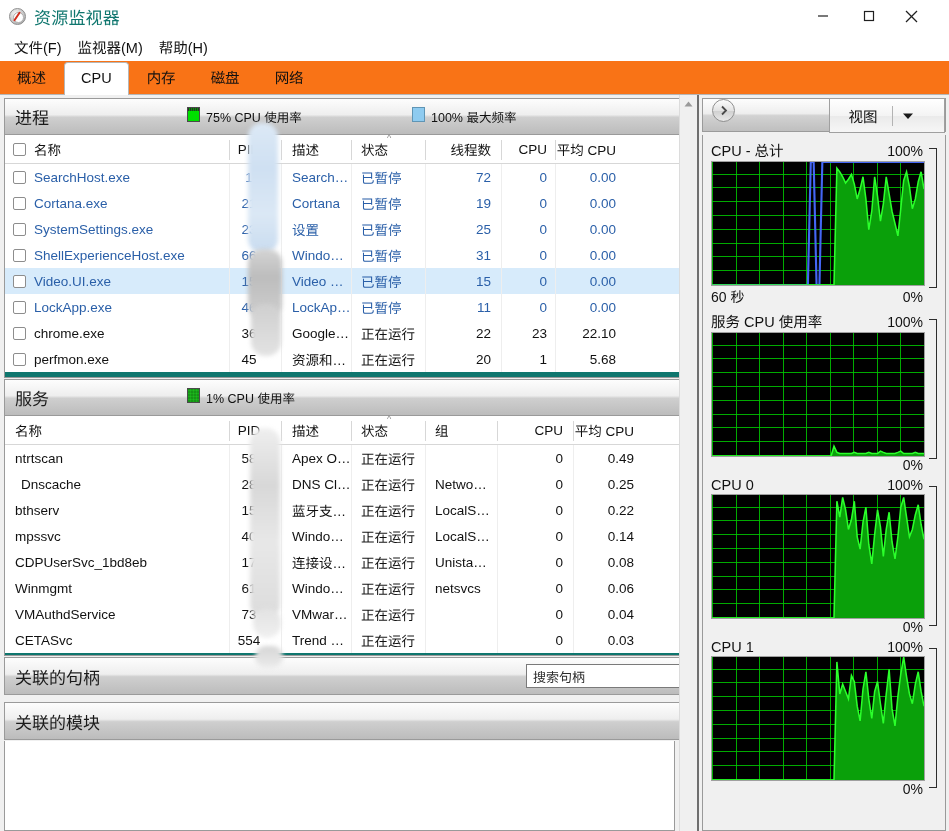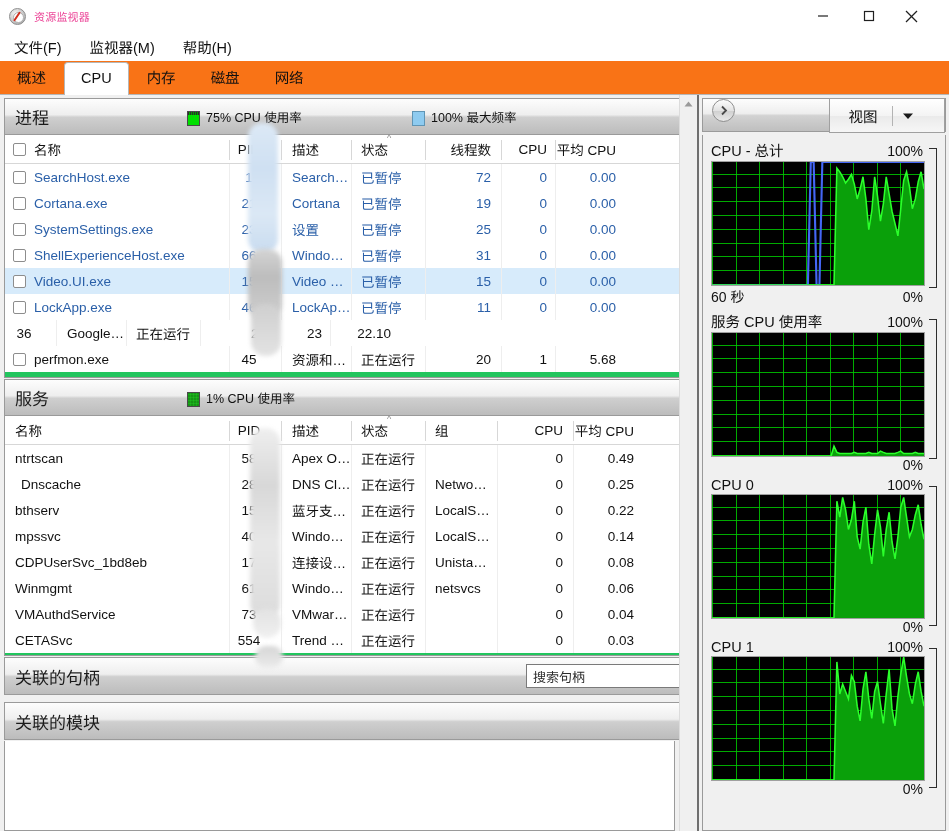--- a/index.html
+++ b/index.html
@@ -29,38 +29,38 @@
     content: ""; position: absolute; left: 3px; top: 3px;
     width: 9px; height: 9px; border-radius: 50%;
     background: #ffffff;
     border: 1px solid #b0b0b0;
   }
   #app-icon::before {
     content: ""; position: absolute; left: 6px; top: 2px;
     width: 2px; height: 11px; background: #d03020;
     transform: rotate(34deg); z-index: 2; border-radius: 1px;
   }
-  #app-title { font-size: 11px; color: #ec4899; letter-spacing: .2px; }
+  #app-title { font-size: 17px; color: #0f766e; letter-spacing: .2px; }
 
   .winbtn {
     position: absolute; top: 0; height: 32px; width: 46px;
     display: flex; align-items: center; justify-content: center;
     color: #202020;
   }
   #btn-min { right: 103px; }
   #btn-max { right: 57px; }
   #btn-close { right: 6px; width: 46px; justify-content: flex-start; padding-left: 8px; overflow: hidden;}
 
   
   #menubar {
     position: absolute; left: 0; top: 32px; width: 949px; height: 29px;
     background: #ffffff; display: flex; align-items: center;
   }
   .menuitem {
-    font-size: 14.5px; color: #111; padding: 3px 8px; margin-left: 12px;
+    font-size: 14.5px; color: #111; padding: 3px 8px; margin-left: 0;
   }
   .menuitem:first-child { margin-left: 6px; }
 
   
   #tabstrip {
     position: absolute; left: 0; top: 61px; width: 949px; height: 34px;
     background: #f97316;
     border-bottom: 1px solid #b6b6b6;
     display: flex; align-items: flex-end;
   }
@@ -100,30 +100,30 @@
   }
   .divider-vert {
     position: absolute; left: 697px; top: 0; width: 2px; height: 736px;
     background: #6f6f6f;
   }
 
   
   .panel {
     position: absolute; left: 4px; width: 781px;
     border: 1px solid #9a9a9a;
-    background: #22c55e;
+    background: #0f766e;
   }
   .panel-header {
     height: 36px; width: 100%;
     background: linear-gradient(to bottom, #fdfdfd 0%, #eeeeee 45%, #cfcfcf 52%, #bcbcbc 100%);
     border-bottom: 1px solid #9a9a9a;
     display: flex; align-items: center; position: relative;
   }
   .panel-title { font-size: 17px; color: #1a1a1a; margin-left: 10px; }
-  .legend { display: flex; align-items: flex-end; font-size: 12.5px; color: #111; }
+  .legend { display: flex; align-items: flex-start; font-size: 12.5px; color: #111; }
   .legend .swatch {
     width: 13px; height: 15px; margin-right: 6px; position: relative; flex: none;
     border: 1px solid #4a4a4a;
   }
   .swatch.green { background: #00e000; }
   .swatch.green::before {
     content:""; position:absolute; left:0; top:0; right:0; height:3px;
     background: repeating-linear-gradient(90deg,#2c2c2c 0 1px,#00a000 1px 2px);
   }
   .swatch.greenhatch {
@@ -491,20 +491,24 @@
               <span>11</span>
             </div>
             <div class="cell c-cpu">
               <span>0</span>
             </div>
             <div class="cell c-avg last">
               <span>0.00</span>
             </div>
           </div>
           <div class="row">
+            <div class="cell c-name">
+              <div class="cb"></div>
+              <span class="ellip">chrome.exe</span>
+            </div>
             <div class="cell c-pid">
               <span>36</span>
             </div>
             <div class="cell c-desc ellip">
               <span>Google…</span>
             </div>
             <div class="cell c-state">
               <span>正在运行</span>
             </div>
             <div class="cell c-thr">

